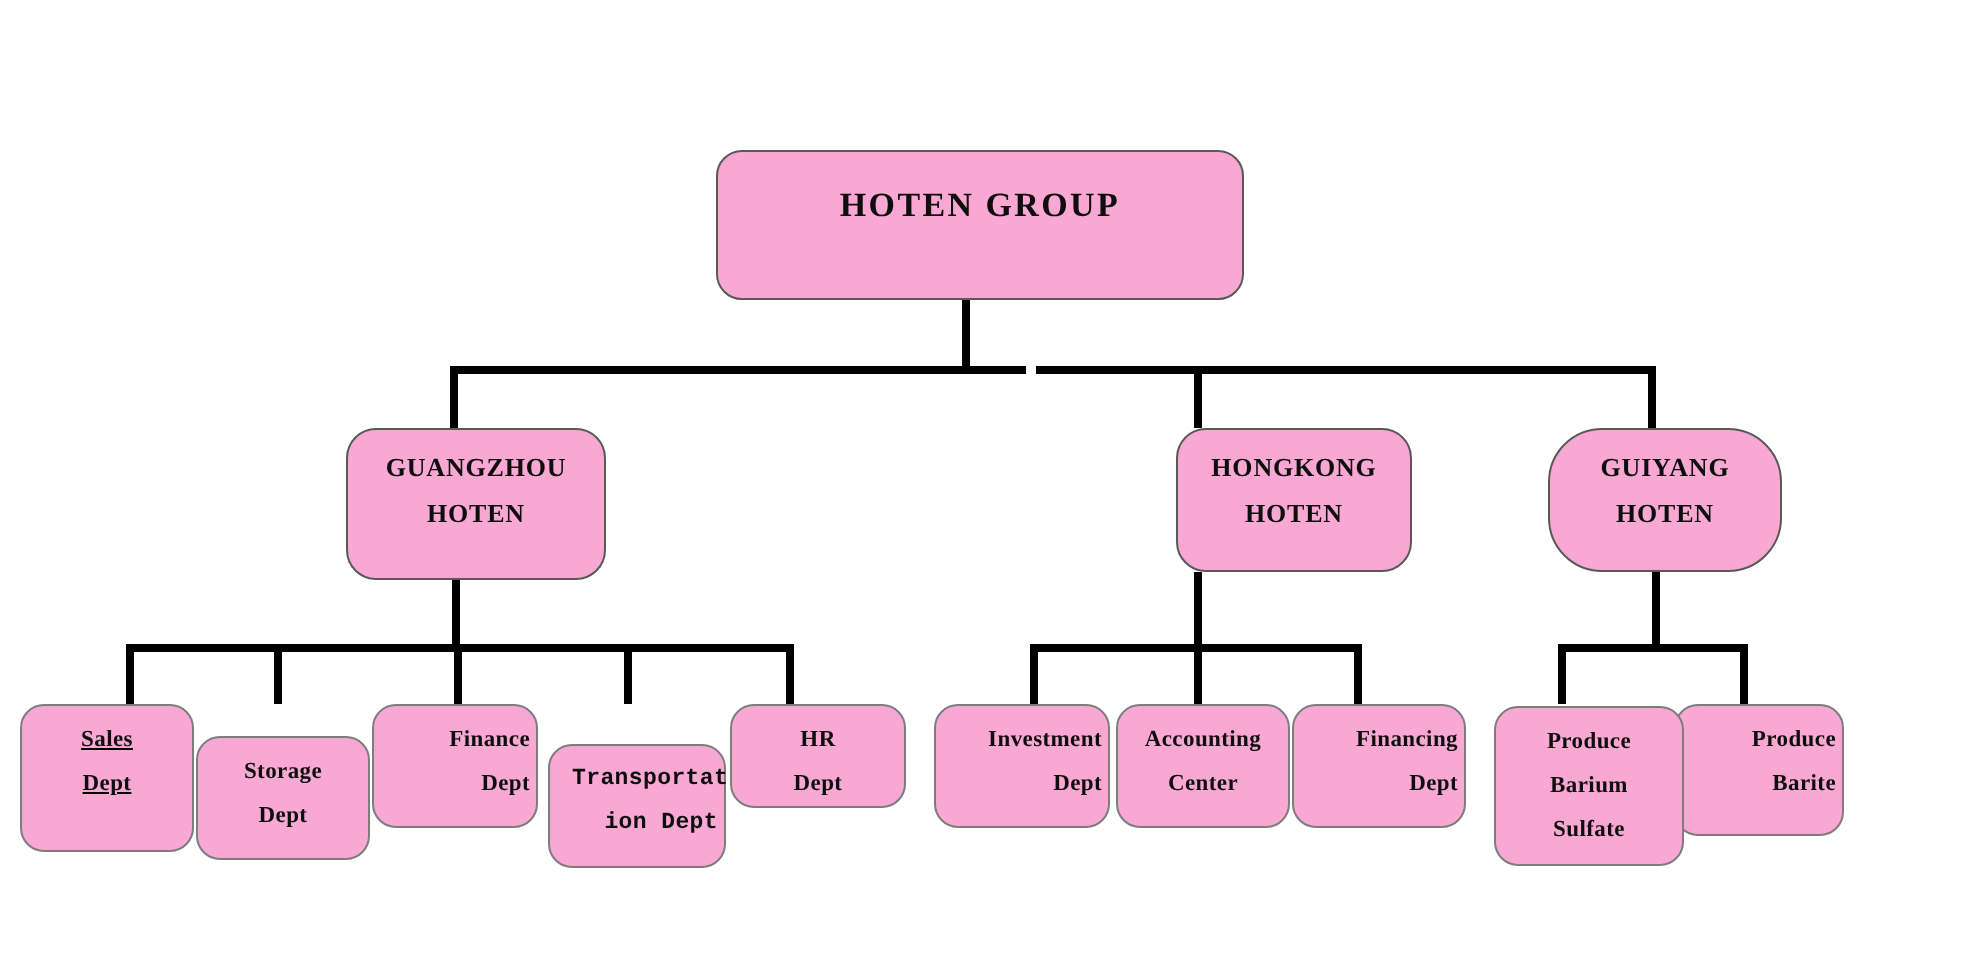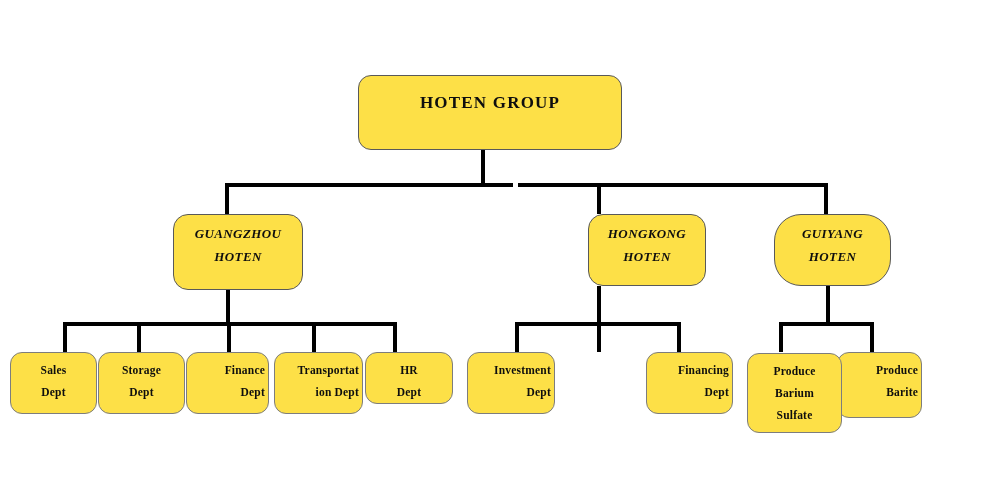--- a/index.html
+++ b/index.html
@@ -7,36 +7,36 @@
     position: relative;
     width: 982px;
     height: 487px;
     background: #ffffff;
     font-family: "Liberation Serif", "DejaVu Serif", serif;
     overflow: hidden;
   }
   .conn { position: absolute; background: #000000; }
   .node {
     position: absolute;
-    background: #fde047;
+    background: #f9a8d4;
     border: 1.5px solid #595959;
     border-radius: 13px;
     box-sizing: border-box;
   }
   .node.lvl3 { border-color: #7d7d7d; border-radius: 12px; }
   .label {
     width: 100%;
     box-sizing: border-box;
     white-space: pre-line;
     text-align: center;
     font-weight: bold;
     color: #0e0e0e;
   }
   .root-label  { font-size: 17px; letter-spacing: 1.2px; padding-top: 15px; line-height: 24px; }
-  .l2-label    { font-size: 13px; letter-spacing: 0.4px; padding-top: 7px; line-height: 23px; font-style: italic; }
+  .l2-label    { font-size: 13px; letter-spacing: 0.4px; padding-top: 7px; line-height: 23px; }
   .l3-label    { font-size: 11.5px; letter-spacing: 0.2px; padding-top: 6px; line-height: 22px; }
   .align-left  { text-align: right; padding-left: 11px; padding-right: 3px; }
 </style>
 </head>
 <body>
 
 <div id="canvas">
 
   <div class="conn" style="left:481px; top:150px; width:4px;   height:33px;"></div>
   <div class="conn" style="left:225px; top:183px; width:288px; height:4px;"></div>
@@ -74,44 +74,48 @@
   </div>
   <div class="node" style="left:540px; top:214px; width:118px; height:72px; border-radius:15px;margin-left:48px;">
     <div class="label l2-label">HONGKONG
 HOTEN</div>
   </div>
   <div class="node" style="left:774px; top:214px; width:117px; height:72px; border-radius:27px;">
     <div class="label l2-label">GUIYANG
 HOTEN</div>
   </div>
 
-  <div class="node lvl3" style="left:10px; top:352px; width:87px; height:62px;">
+  <div class="node lvl3" style="left:10px; top:352px; width:87px; height:74px;text-decoration:underline;">
     <div class="label l3-label">Sales
 Dept</div>
   </div>
-  <div class="node lvl3" style="left:98px; top:352px; width:87px; height:62px;">
+  <div class="node lvl3" style="left:98px; top:368px; width:87px; height:62px;">
     <div class="label l3-label">Storage
 Dept</div>
   </div>
   <div class="node lvl3" style="left:186px; top:352px; width:83px; height:62px;">
     <div class="label l3-label align-left">Finance
 Dept</div>
   </div>
-  <div class="node lvl3" style="left:274px; top:352px; width:89px; height:62px;">
+  <div class="node lvl3" style="left:274px; top:372px; width:89px; height:62px;font-family:Liberation Mono, monospace;">
     <div class="label l3-label align-left">Transportat
 ion Dept</div>
   </div>
   <div class="node lvl3" style="left:365px; top:352px; width:88px; height:52px;">
     <div class="label l3-label">HR
 Dept</div>
   </div>
 
   <div class="node lvl3" style="left:467px; top:352px; width:88px; height:62px;">
     <div class="label l3-label align-left">Investment
 Dept</div>
+  </div>
+  <div class="node lvl3" style="left:558px; top:352px; width:87px; height:62px;">
+    <div class="label l3-label">Accounting
+Center</div>
   </div>
   <div class="node lvl3" style="left:646px; top:352px; width:87px; height:62px;">
     <div class="label l3-label align-left">Financing
 Dept</div>
   </div>
 
   <div class="node lvl3" style="left:837px; top:352px; width:85px; height:66px;">
     <div class="label l3-label align-left">Produce
 Barite</div>
   </div>

